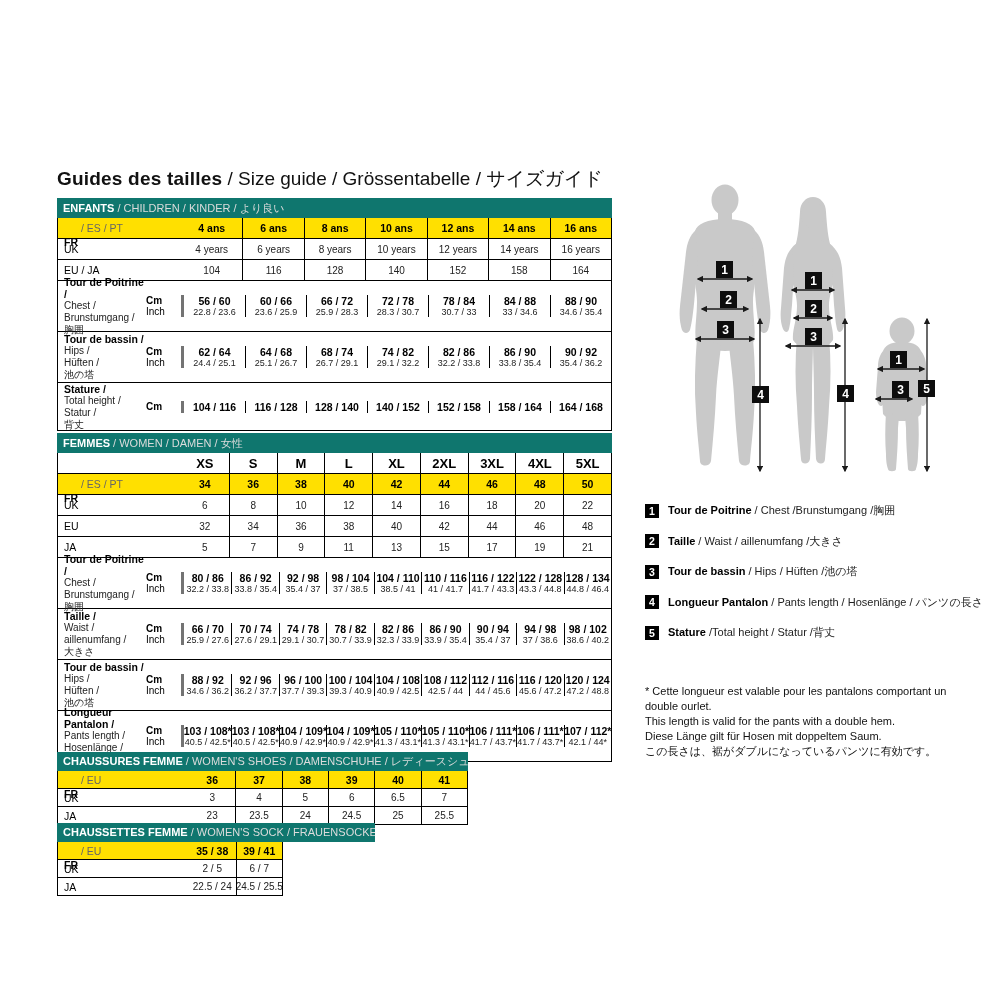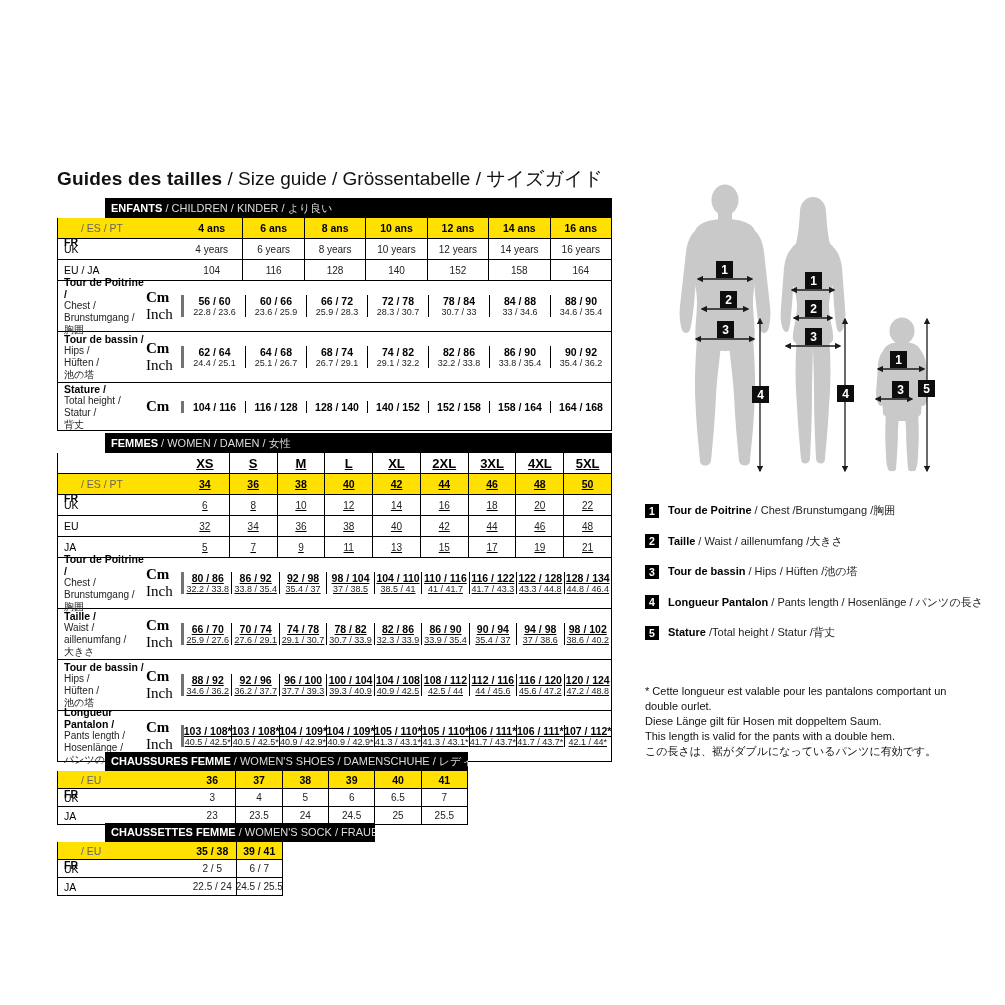--- a/index.html
+++ b/index.html
@@ -3,46 +3,46 @@
 <meta charset="utf-8">
 <style>
   html,body{margin:0;padding:0;background:#fff;}
   .page{position:relative;width:1005px;height:1005px;background:#fff;overflow:hidden;
         font-family:"Liberation Sans", sans-serif;color:#000;}
   
   .title{position:absolute;left:57px;top:166px;font-size:19px;color:#111;white-space:nowrap;}
   .title b{font-weight:bold;letter-spacing:.2px;}
   
   .tbl{position:absolute;}
-  .bar{background:#000000;color:#fff;height:20px;line-height:20px;padding-left:6px;font-size:11px;white-space:nowrap;overflow:hidden;margin-left:48px;}
+  .bar{background:#0f766e;color:#fff;height:20px;line-height:20px;padding-left:6px;font-size:11px;white-space:nowrap;overflow:hidden;}
   .bar b{font-weight:bold;}
   .bar span{color:#dcdcdc;font-weight:normal;}
   .tbody{border:1.5px solid #000;border-top:none;background:#fff;}
   .row{display:flex;height:20px;border-top:1px solid #000;align-items:stretch;font-size:10px;}
   .row:first-child{border-top:none;}
   .rlabel{width:123px;display:flex;align-items:center;padding-left:6px;box-sizing:border-box;font-size:10.5px;}
   .rlabel b{font-weight:bold;margin-top:28px;}
   .rlabel .dim{color:#666;margin-left:3px;}
   .cells{flex:1;display:grid;}
   .cells .cell{border-left:1px solid #000;display:flex;align-items:center;justify-content:center;
                font-size:10px;color:#222;overflow:hidden;white-space:nowrap;}
   .yellow{background:#FFE000;}
   .yellow .cell{font-weight:bold;color:#000;font-size:10.5px;}
   .letters .cell{font-weight:bold;font-size:13px;color:#000;}
   .g7{grid-template-columns:repeat(7,1fr);}
-  .g9{grid-template-columns:repeat(9,1fr);text-decoration:underline;}
+  .g9{grid-template-columns:repeat(9,1fr);}
   .g6{grid-template-columns:repeat(6,1fr);}
   .g2{grid-template-columns:repeat(2,1fr);}
   
   .mrow{display:flex;height:50px;border-top:1px solid #000;align-items:center;}
   .mlabel{width:88px;box-sizing:border-box;padding:3px 0 3px 6px;display:flex;flex-direction:column;justify-content:center;}
   .mlabel .b{font-weight:bold;font-size:10.5px;line-height:12px;}
   .mlabel .lline{font-size:10px;line-height:12px;color:#222;}
   .munit{width:35px;display:flex;flex-direction:column;}
-  .munit .u{flex:1;display:flex;align-items:center;justify-content:flex-start;font-size:15px;font-family:Liberation Serif, serif;}
+  .munit .u{flex:1;display:flex;align-items:center;justify-content:flex-start;font-size:10px;}
   .munit .u.cm{font-weight:bold;}
   .munit .u:empty{display:none;}
   .mdata{flex:1;display:flex;flex-direction:column;border-left:3px solid #737373;}
   .mdata .cells{flex:1;}
   .mdata .cells:empty{display:none;}
   .mdata .cells .cell{border-left:1px solid #000;}
   .mdata .cells .cell:first-child,.cells .cell:first-child{border-left:none;}
   .mdata .cells.cmv .cell{font-weight:bold;font-size:10.5px;color:#000;}
   .mdata .cells.inv .cell{font-size:9px;color:#222;}
   
@@ -655,18 +655,18 @@
     </div>
     <div class="litem">
       <span class="lsq">5</span>
       <span class="ltext"><b>Stature</b><span> /Total height / Statur /背丈</span></span>
     </div>
   </div>
 
   <div class="footnote">
       <div class="fline">* Cette longueur est valable pour les pantalons comportant un</div>
       <div class="fline">double ourlet.</div>
+      <div class="fline">This length is valid for the pants with a double hem.</div>
       <div class="fline">Diese Länge gilt für Hosen mit doppeltem Saum.</div>
-      <div class="fline">This length is valid for the pants with a double hem.</div>
       <div class="fline">この長さは、裾がダブルになっているパンツに有効です。</div>
     </div>
 
 </div>
 
 </body></html>

